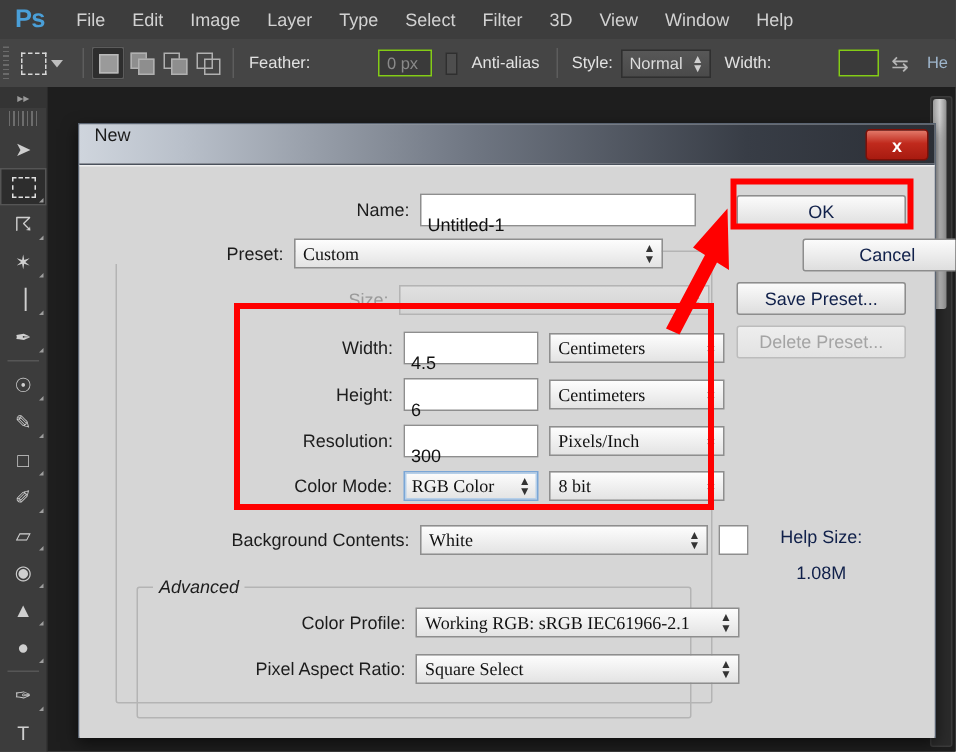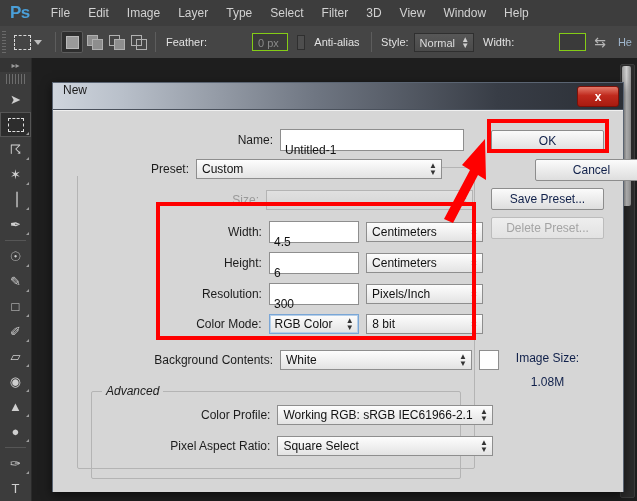--- a/index.html
+++ b/index.html
@@ -233,21 +233,21 @@
     box-sizing: border-box;
   }
   .combo {
     background: linear-gradient(#fdfdfd, #e3e3e3);
     border: 1px solid #8e8e8e;
     height: 20px; line-height: 19px;
     font-size: 12px; color: #111;
     padding: 0 18px 0 5px;
     box-sizing: border-box;
     position: relative;
-    white-space: nowrap; overflow: hidden;
+    white-space: nowrap; overflow: hidden; font-family: Liberation Serif, serif;
   }
   .combo.focusbd { border-color: #7aa6d6; box-shadow: 0 0 0 1px #b5cfe9 inset; }
   .combo.disabled {
     background: linear-gradient(#e0e0e0, #d4d4d4);
     color: #a2a2a2; border-color: #b4b4b4;
   }
   .combo .spin {
     position: absolute; right: 4px; top: 2px;
     font-size: 8px; line-height: 7px; color: #333;
     text-align: center;
@@ -506,21 +506,21 @@
           <span>Square Select</span>
           <span class="spin">▲<br>▼</span>
         </div>
       </div>
 
       <div class="btn" style="position:absolute; left:438px; top:19px; width:113px;">OK</div>
       <div class="btn" style="position:absolute; left:438px; top:48px; width:113px;margin-left:44px;">Cancel</div>
       <div class="btn" style="position:absolute; left:438px; top:77px; width:113px;">Save Preset...</div>
       <div class="btn disabled" style="position:absolute; left:438px; top:106px; width:113px;">Delete Preset...</div>
 
-      <div class="imgsize-lbl" style="position:absolute; left:438px; top:240px; width:113px;">Image Size:</div>
+      <div class="imgsize-lbl" style="position:absolute; left:438px; top:240px; width:113px;">Help Size:</div>
       <div class="imgsize-lbl" style="position:absolute; left:438px; top:264px; width:113px;">1.08M</div>
 
     </div>
   </div>
 
   <div class="redbox" style="left:487px; top:119px; width:114px; height:26px;"></div>
   <div class="redbox" style="left:156px; top:202px; width:312px; height:130px;"></div>
 
   <svg class="arrow-svg" style="left:430px; top:135px;" width="70" height="90" viewBox="0 0 70 90">
     <polygon points="55,4 32,30 40,35 14,84 23,88 48,40 56,45" fill="#ff0000"></polygon>

